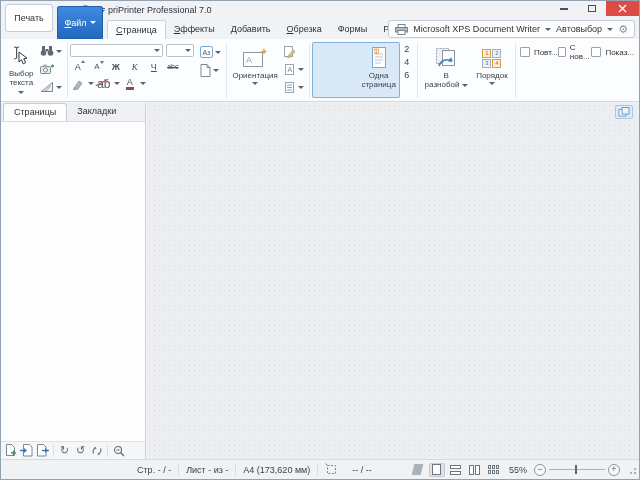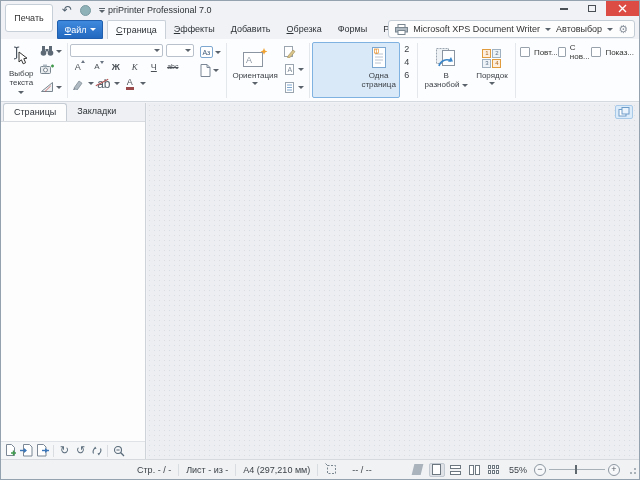--- a/index.html
+++ b/index.html
@@ -25,21 +25,21 @@
   .winctl{position:absolute;right:0;top:0;display:flex;z-index:8;}
   .wbtn{width:28px;height:15px;display:flex;align-items:center;justify-content:center;}
   .wbtn .mini-bar{width:8px;height:2px;background:#4a4f55;}
   .wbtn .max-box{width:8px;height:7px;border:1px solid #4a4f55;}
   .close{width:33px;background:#dd4b45;}
   .x svg{display:block;}
 
   
   .tabrow{position:absolute;left:0;top:18px;right:0;height:20px;display:flex;align-items:flex-end;
        padding-left:56px;}
-  .file-btn{height:19px;width:46px;margin-right:4px;border-radius:2px 2px 0 0;
+  .file-btn{height:33px;width:46px;margin-right:4px;border-radius:2px 2px 0 0;
        background:linear-gradient(#3f8ade,#2268c0);border:1px solid #1f5fae;color:#fff;
        display:flex;align-items:center;justify-content:center;gap:3px;font-size:9px;}
   .tab{height:19px;line-height:18px;padding:0 8px;color:#2e3338;}
   .tab.active{background:#fcfdfe;border:1px solid #c9d0d8;border-bottom:none;
        border-radius:2px 2px 0 0;}
   .u{text-decoration:underline;}
   .car{display:inline-block;width:0;height:0;border-left:3px solid transparent;
        border-right:3px solid transparent;border-top:3px solid #5a626b;}
   .car.w{border-top-color:#fff;}
   .printer-box{position:absolute;right:4px;top:1px;height:18px;display:flex;align-items:center;
@@ -443,21 +443,21 @@
       </svg>
     </div>
   </div>
 
   <div class="statusbar">
     <div class="spacer"></div>
     <span>Стр. - / -</span>
     <span class="ssp"></span>
     <span>Лист - из -</span>
     <span class="ssp"></span>
-    <span>A4 (297,210 мм)</span>
+    <span>A4 (173,620 мм)</span>
     <span class="ssp"></span>
     <svg width="13" height="13" viewBox="0 0 13 13">
       <rect x="2.5" y="2.5" width="8" height="8" fill="none" stroke="#79858f" stroke-dasharray="2 1.5"></rect>
       <path d="M2.5 2.5l-2-2" stroke="#79858f"></path>
     </svg>
     <span style="margin-left:14px;">-- / --</span>
 
     <div class="sright">
       <div class="vb">
           <span class="vtilt"></span>

